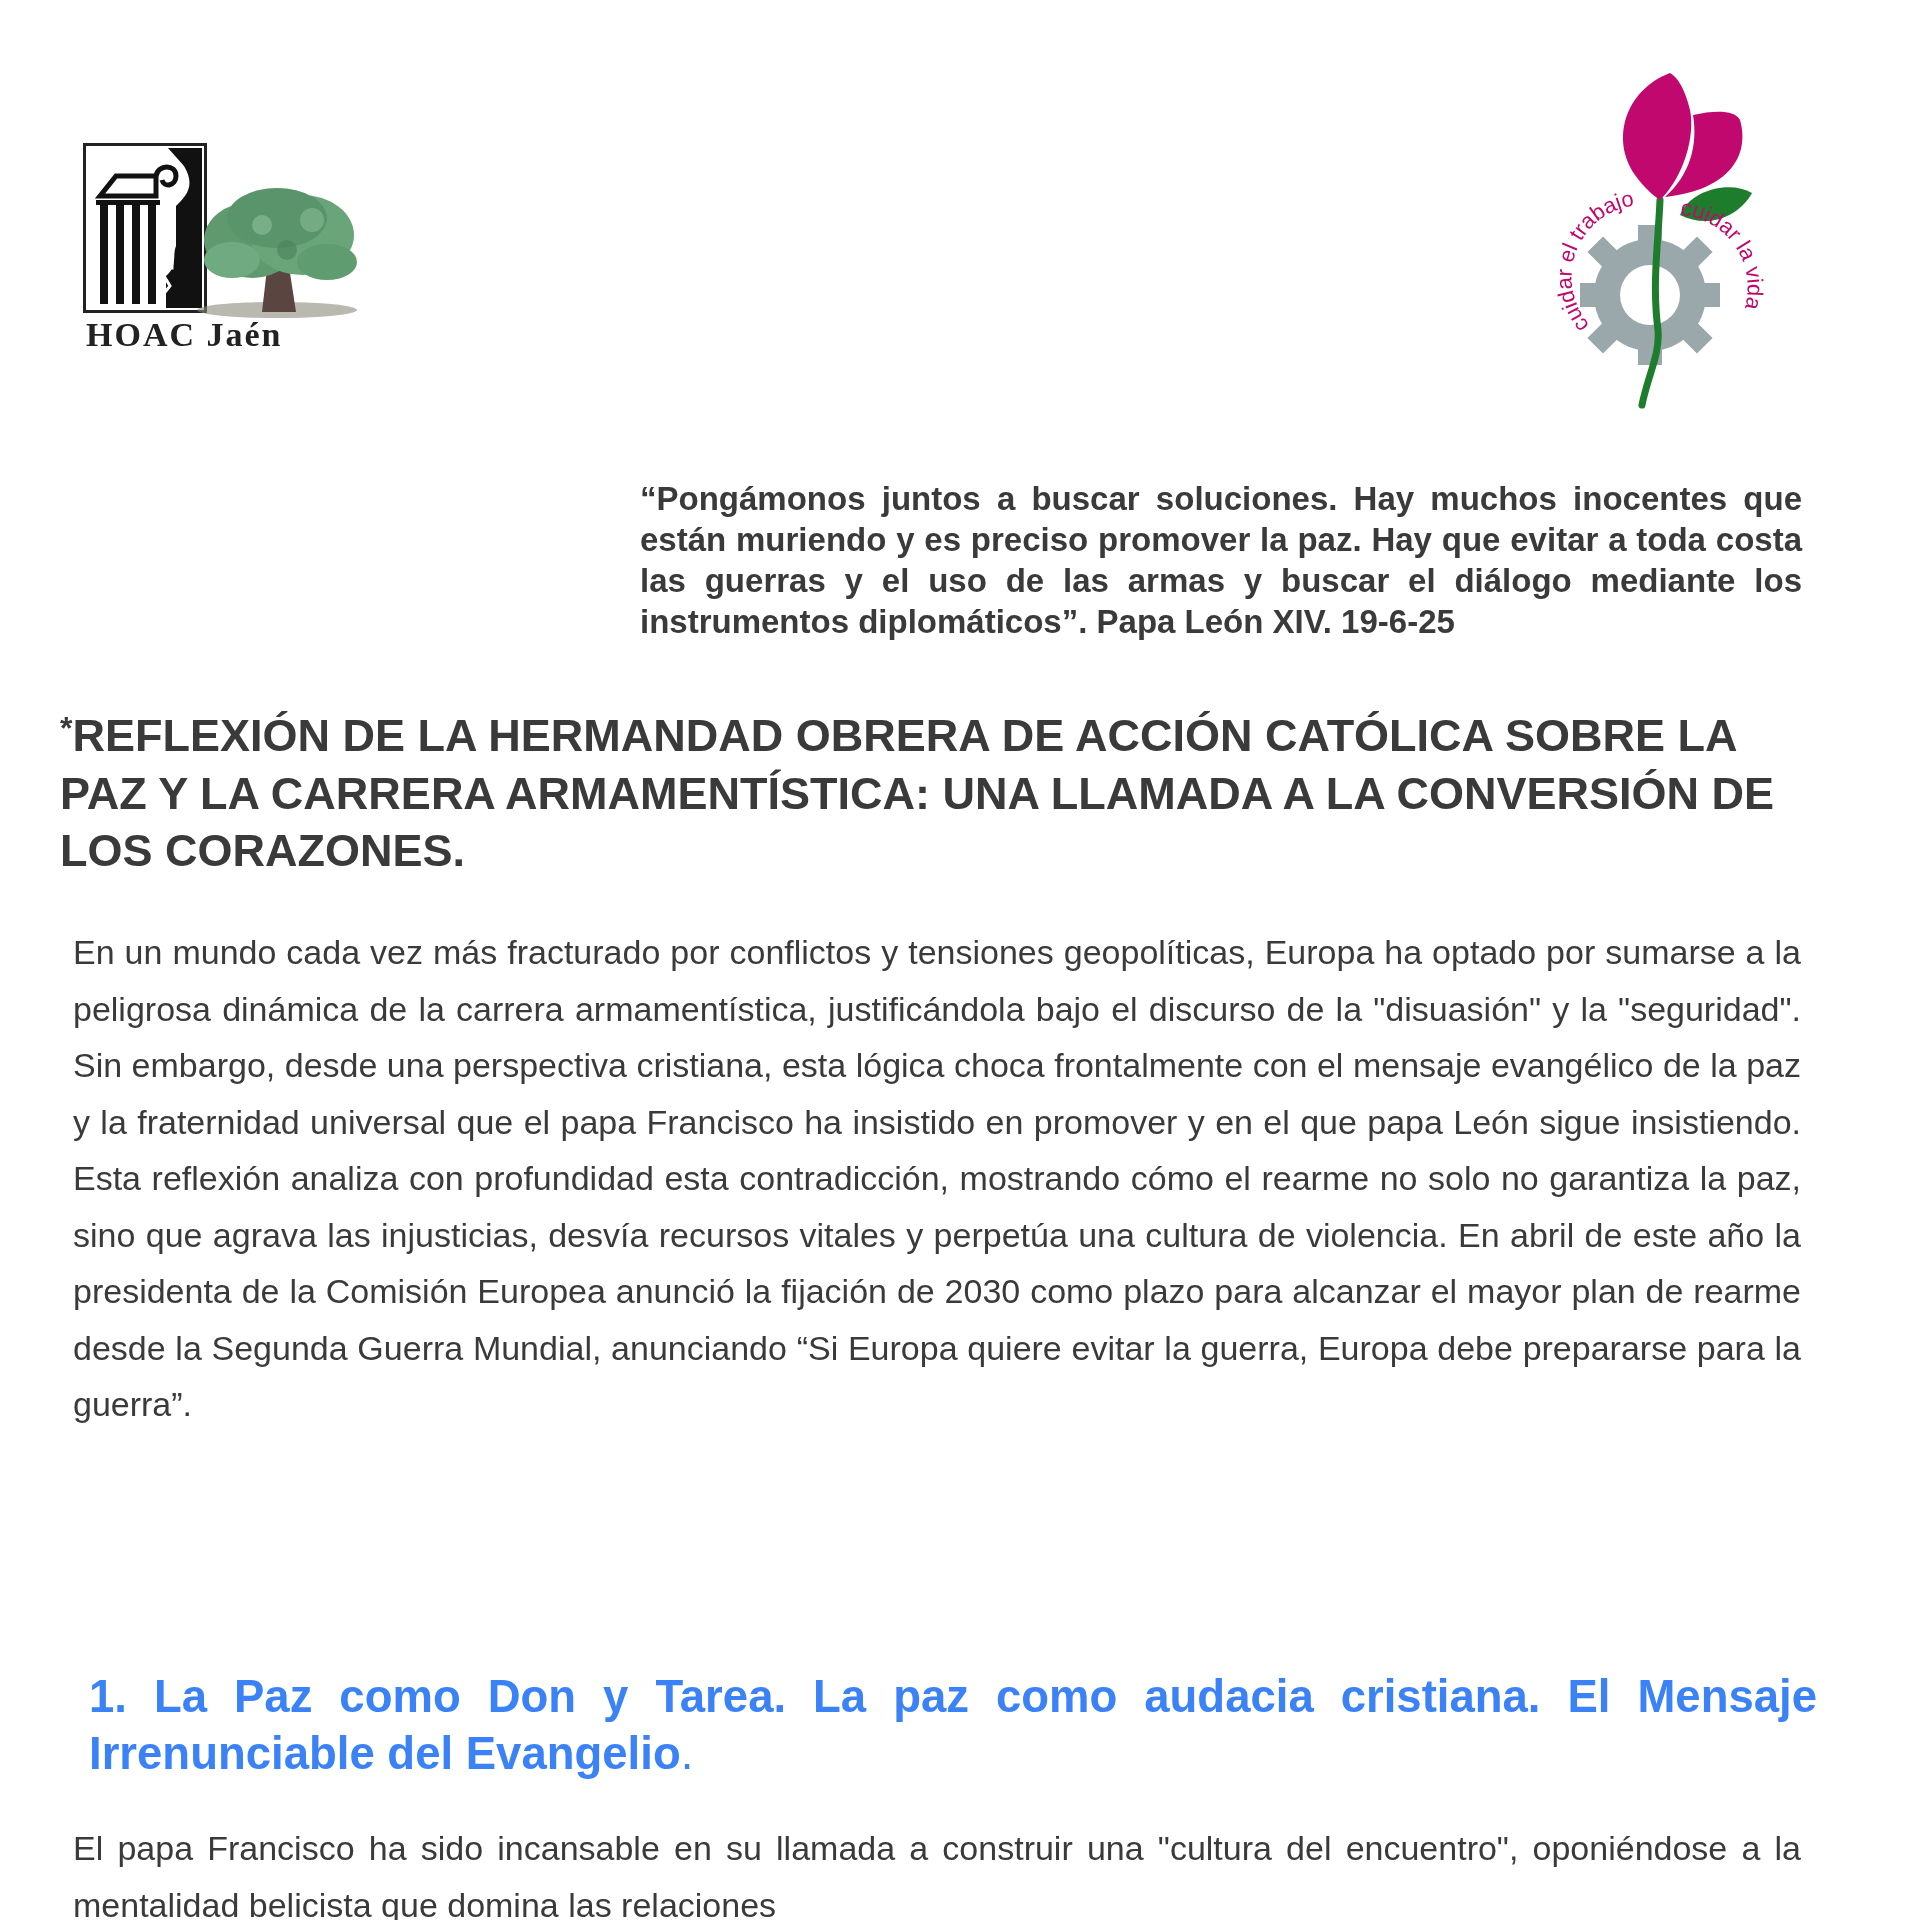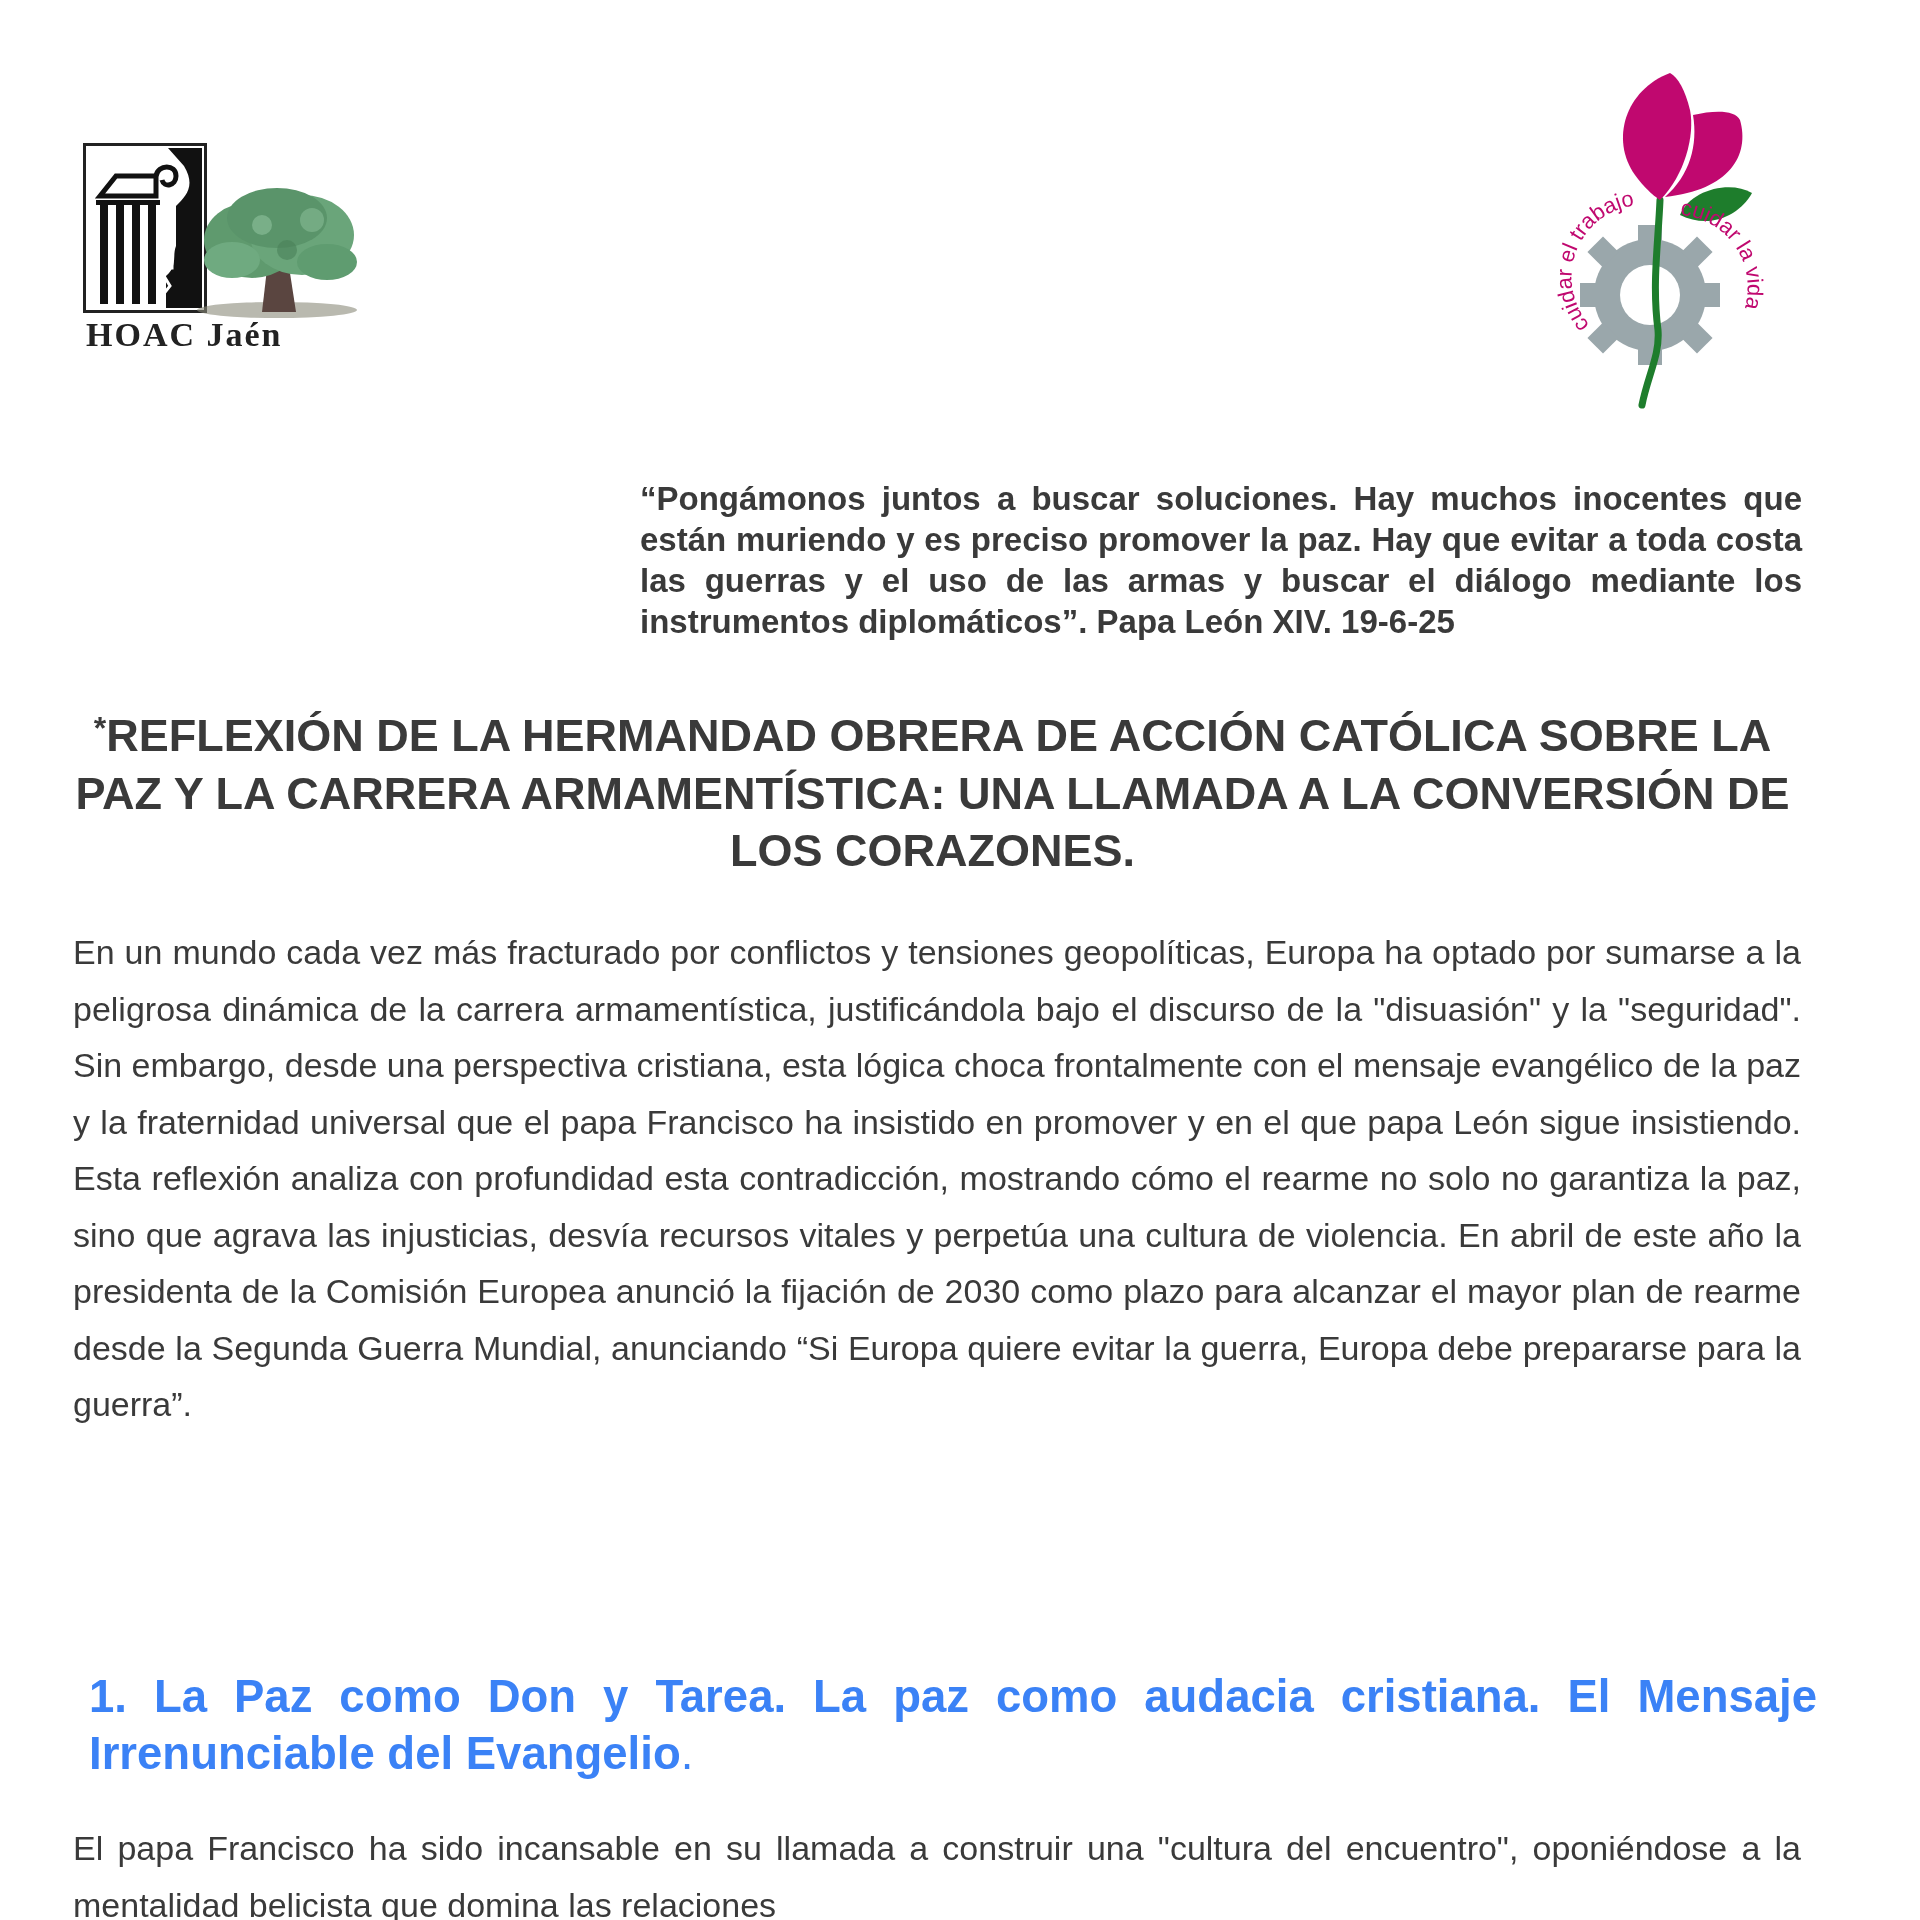--- a/index.html
+++ b/index.html
@@ -16,21 +16,21 @@
 
   
   .rose-logo { position: absolute; left: 1530px; top: 65px; width: 240px; height: 350px; }
 
   
   .quote { position: absolute; left: 640px; top: 478px; width: 1162px;
            font-weight: bold; font-size: 33px; line-height: 41px; text-align: justify;
            text-align-last: left; color: #3a3a3a; }
 
   
-  .title { position: absolute; left: 60px; top: 700px; width: 1745px; text-align: center;
+  .title { position: absolute; left: 60px; top: 700px; width: 1745px; text-align: left;
            font-weight: bold; font-size: 45px; line-height: 57.5px; color: #3a3a3a; }
   .title .ast { font-size: 32px; vertical-align: 12px; }
 
   
   .body-text { position: absolute; left: 73px; width: 1728px; font-size: 34px; line-height: 56.5px;
                text-align: justify; color: #3a3a3a; margin: 0; }
   .p1 { top: 924px; }
   .heading { position: absolute; left: 73px; top: 1653px; width: 1728px; font-size: 45.5px;
              line-height: 56.5px; text-align: justify; text-align-last: left; color: #3b82f6; margin: 16px; }
   .heading b { font-weight: bold; }

